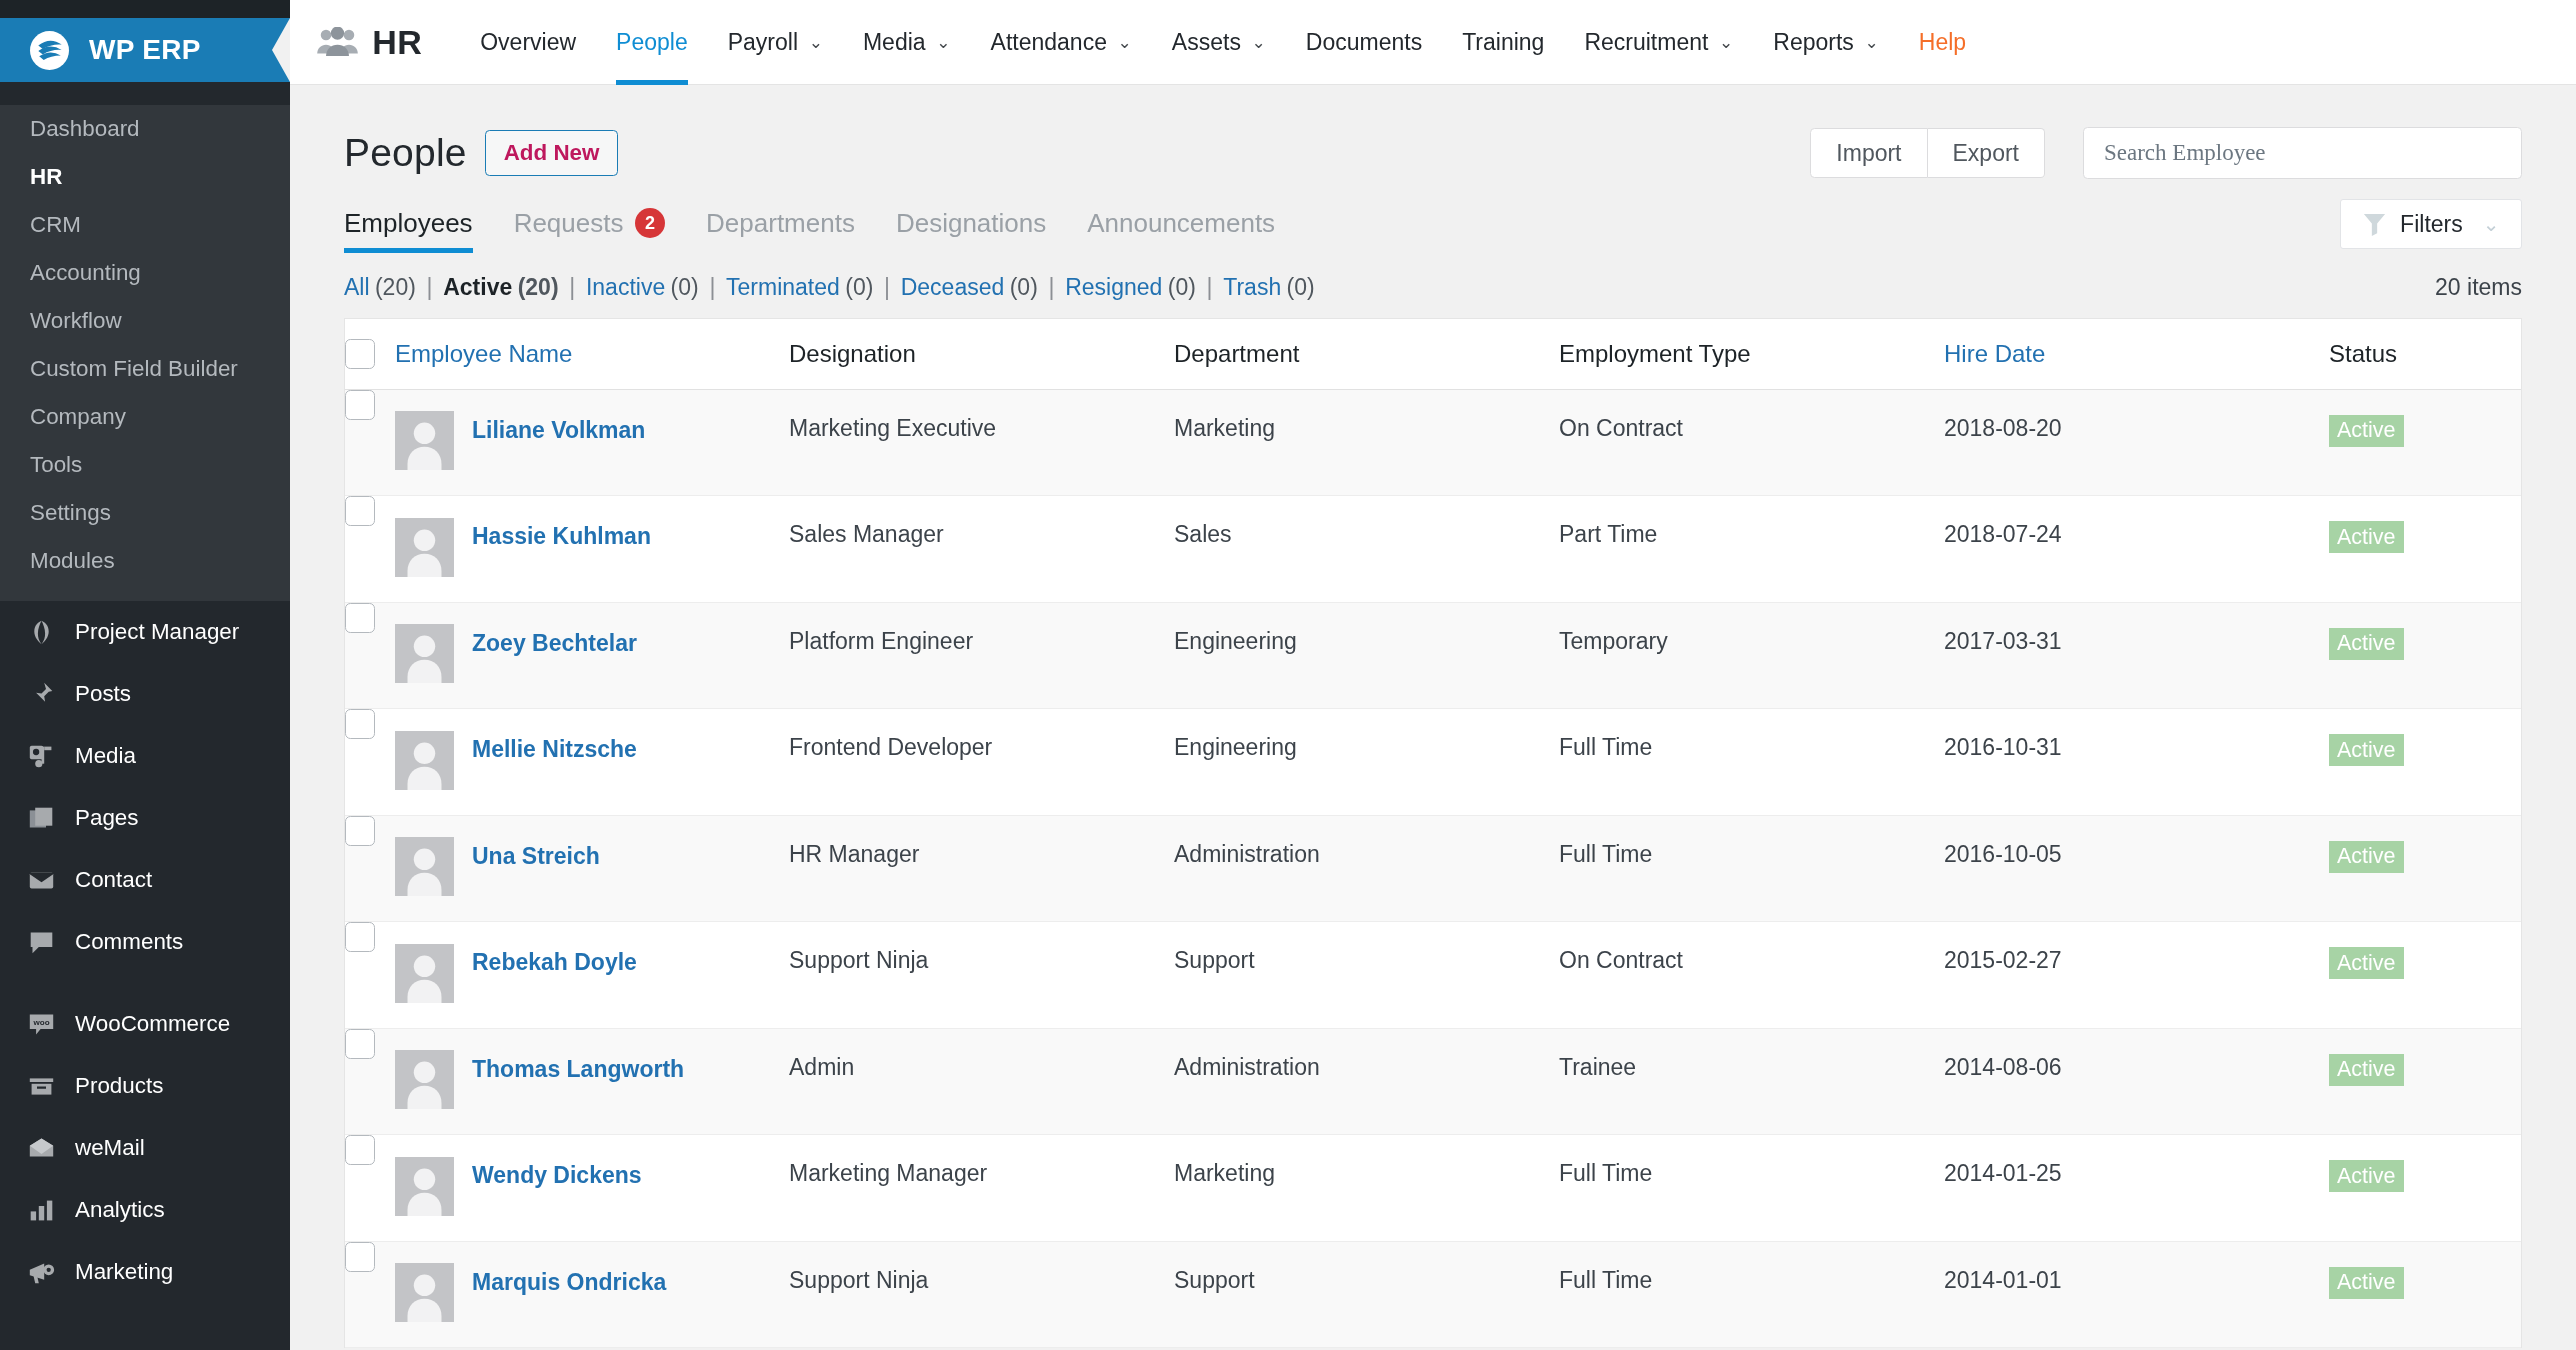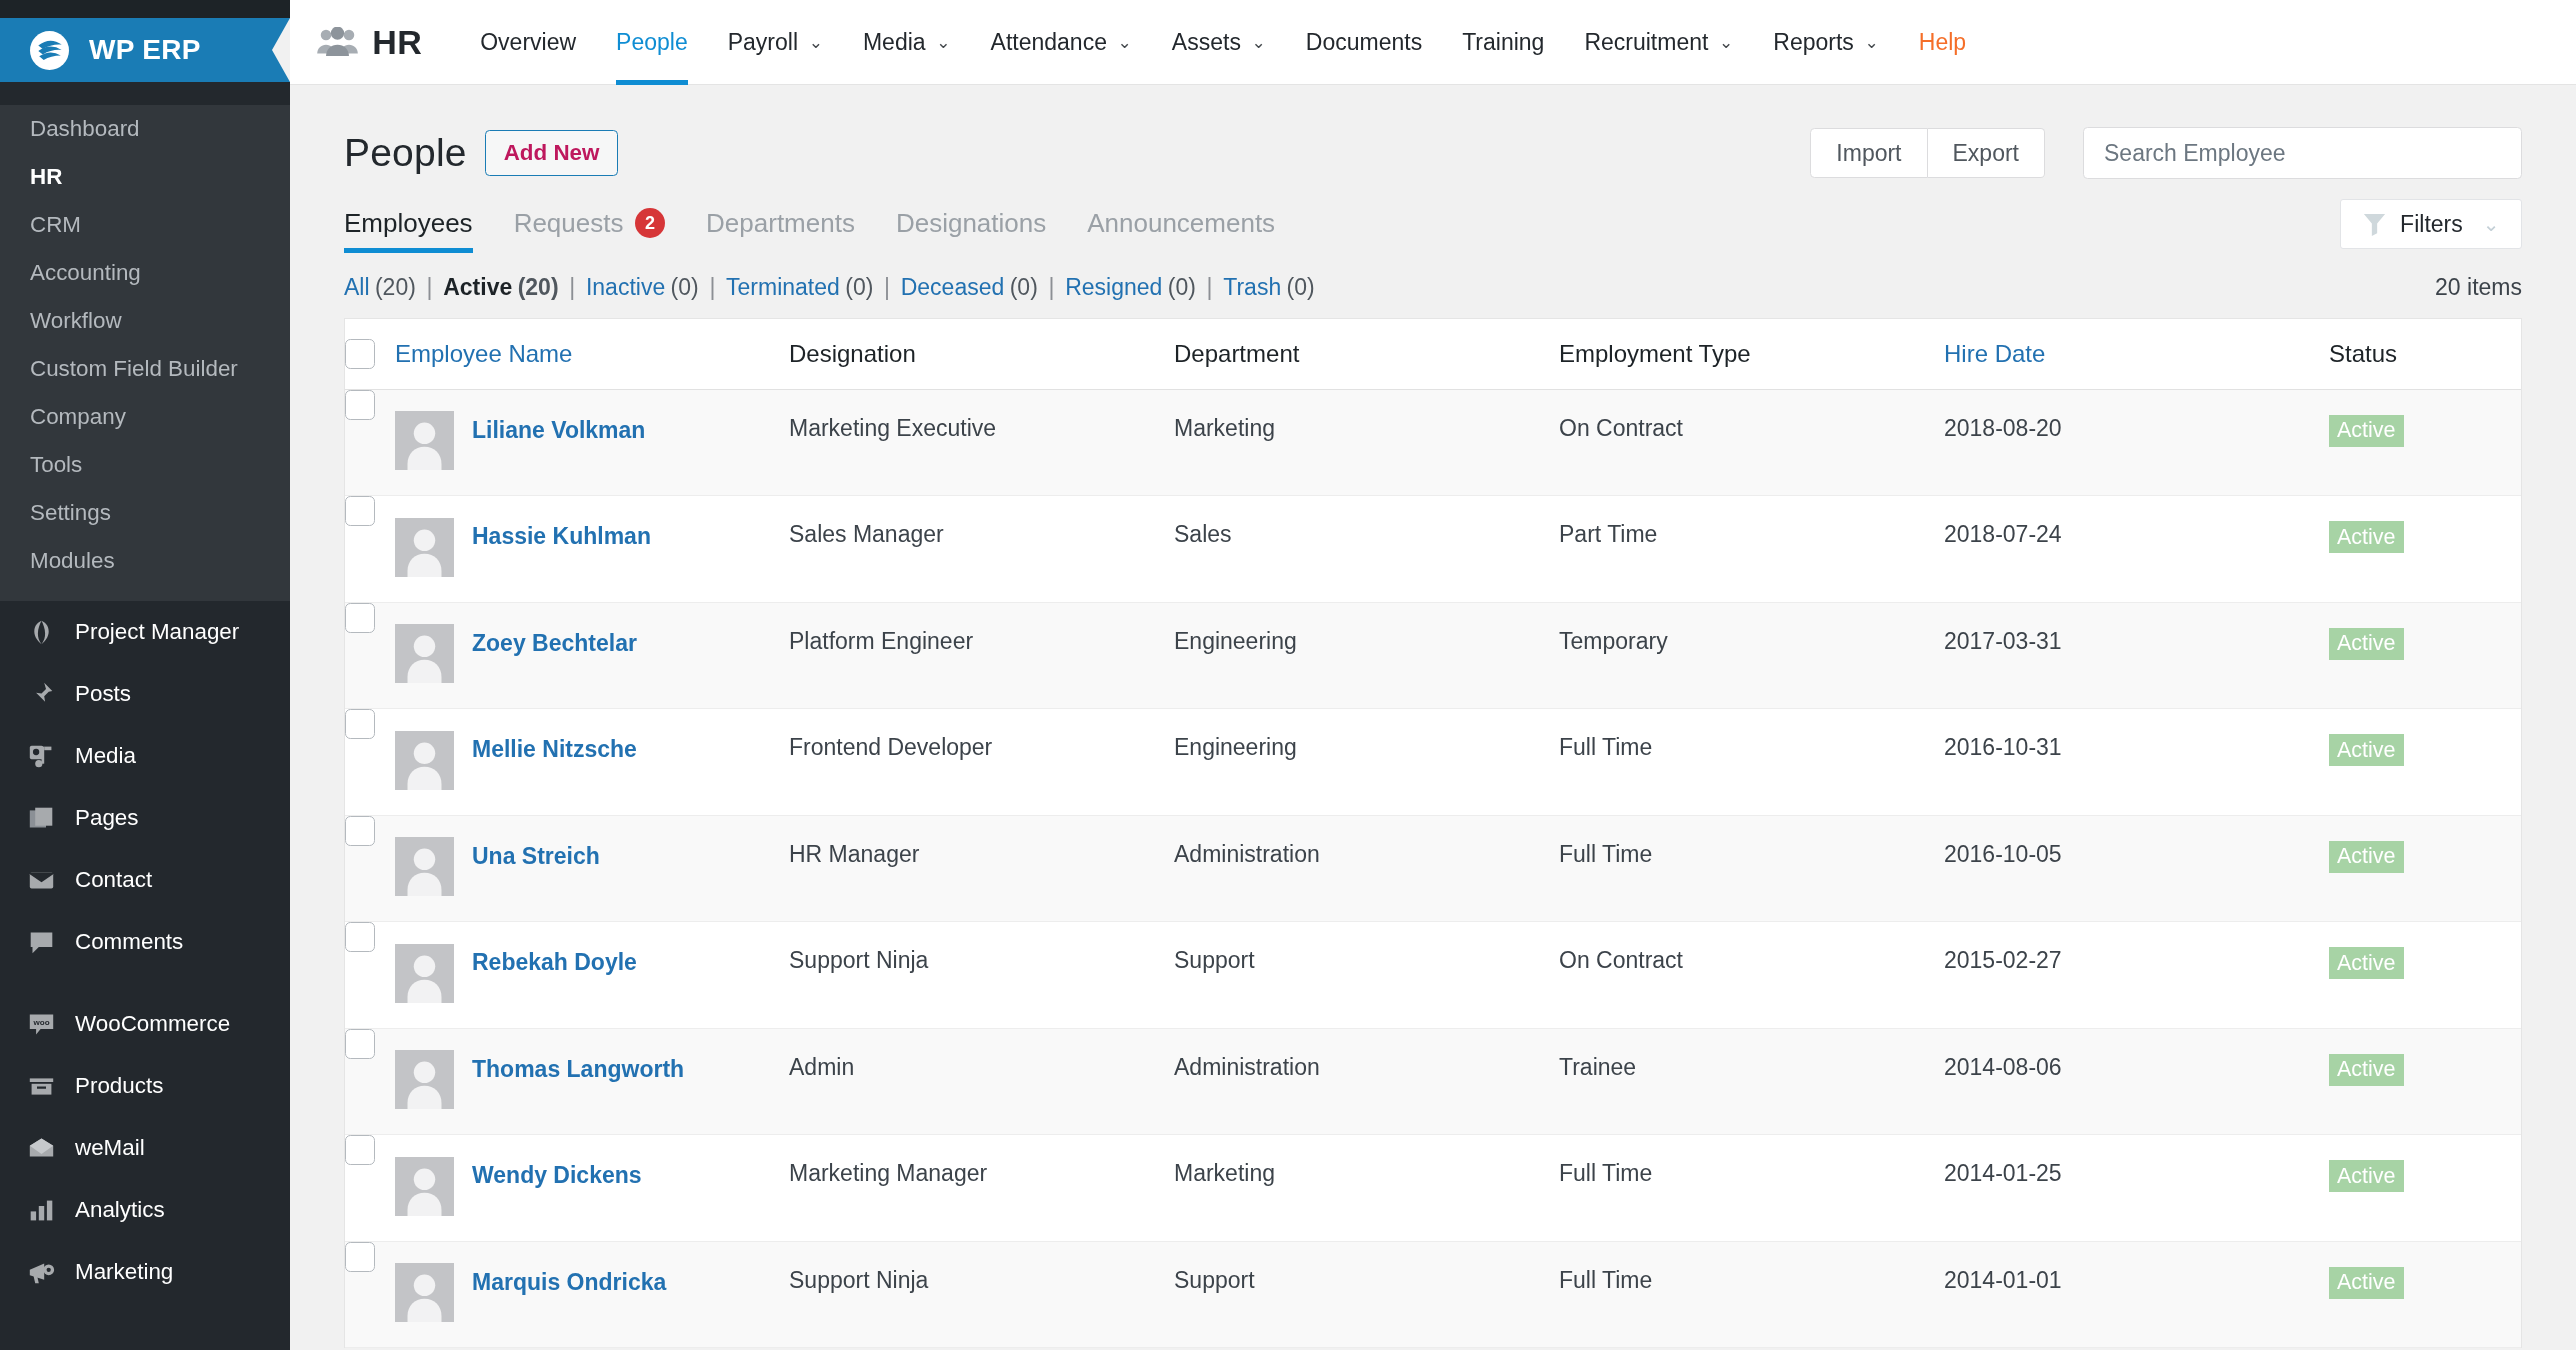--- a/index.html
+++ b/index.html
@@ -117,21 +117,21 @@
     font-size: 23px; padding: 10.7px 25px; cursor:pointer;
     font-family: "Liberation Sans", sans-serif;
   }
   .btn-plain.first { border-radius: 4.5px 0 0 4.5px; }
   .btn-plain.last { border-radius: 0 4.5px 4.5px 0; border-left: none; }
   .search-box {
     margin-left: 38px;
     background: #ffffff; border: 0.9px solid #dcdcde; border-radius: 4.5px;
     width: 439px; height: 52px; padding: 0 20px;
     font-size: 23px; color: #50575e;
-    font-family: Liberation Sans, sans-serif;
+    font-family: Liberation Serif, serif;
   }
   .search-box::placeholder { color: #6c7781; }
 
   
   .tab-row {
     display:flex; align-items: flex-end;
     padding: 30px 54px 0 54px;
     height: 68px;
   }
   .tab {

